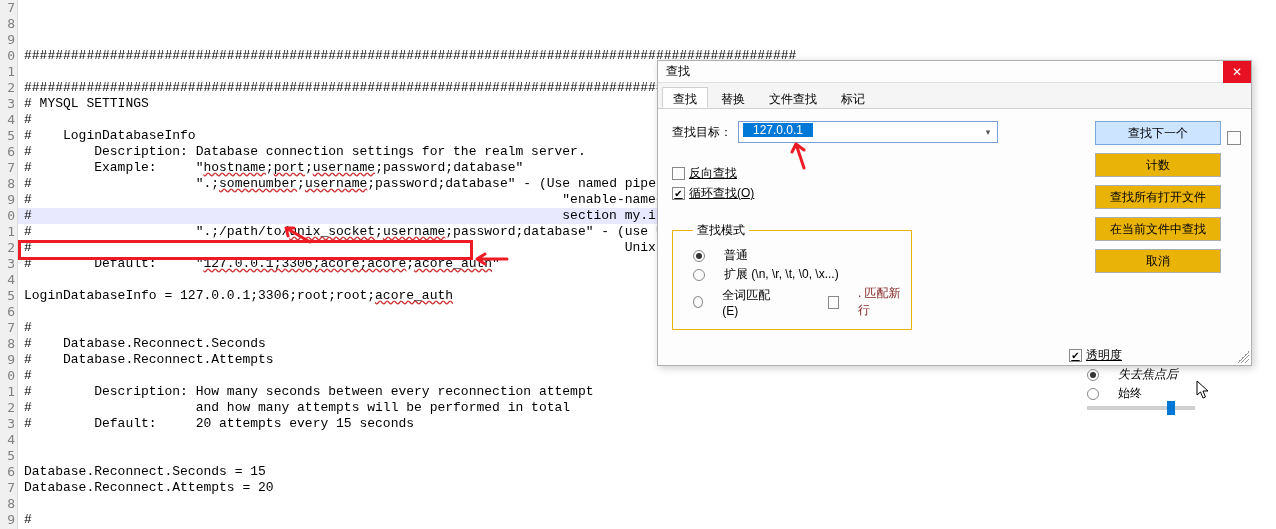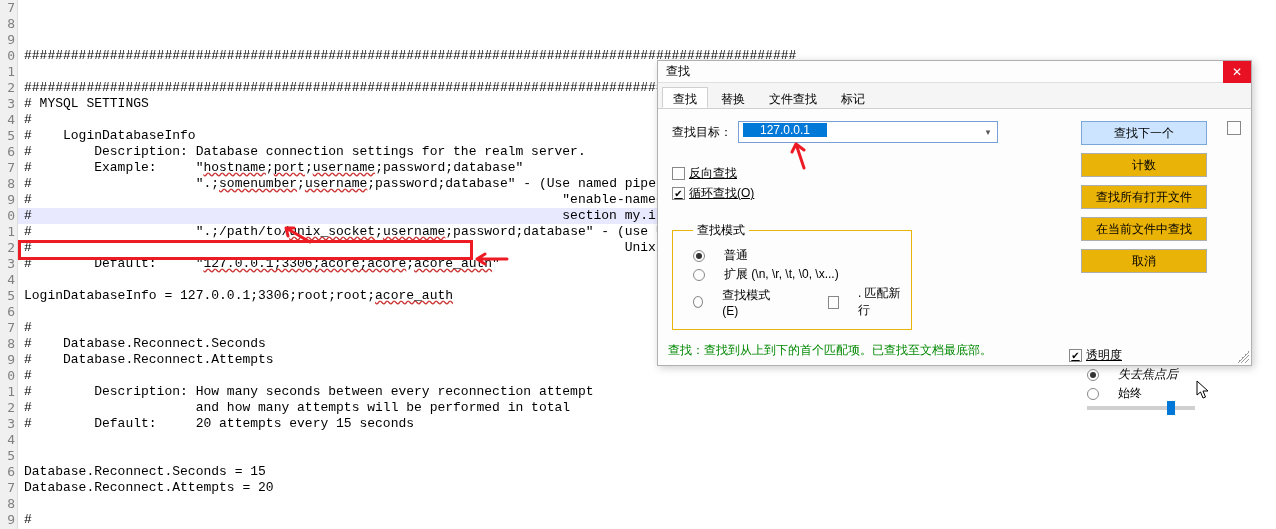--- a/index.html
+++ b/index.html
@@ -131,21 +131,21 @@
   height: 22px;
   border: 1px solid #7a9ed8;
   padding: 1px 4px;
   font-size: 12px;
   background: #fff;
   position: relative;
 }
 .fd-input-text {
   background: #0078d7;
   color: #fff;
-  padding: 0 17px;
+  padding: 0 10px;
 }
 .fd-dropdown-btn {
   position: absolute;
   right: 1px;
   top: 1px;
   width: 16px;
   height: 18px;
   display: flex;
   align-items: center;
   justify-content: center;
@@ -258,21 +258,21 @@
   top: -5px;
   left: 80px;
 }
 .fd-status {
   position: absolute;
   bottom: 6px;
   left: 10px;
   font-size: 12px;
   color: #008800;
 }
-.faded { color: #000000; }
+.faded { color: #7f1d1d; }
 .resize-grip {
   position: absolute;
   right: 2px;
   bottom: 2px;
   width: 12px;
   height: 12px;
   background:
     linear-gradient(135deg, transparent 50%, #999 50%, #999 55%, transparent 55%,
     transparent 65%, #999 65%, #999 70%, transparent 70%,
     transparent 80%, #999 80%, #999 85%, transparent 85%);
@@ -360,21 +360,21 @@
   <div class="fd-body">
     <div class="fd-search-row">
       <span class="fd-label">查找目标：</span>
       <div class="fd-input">
         <span class="fd-input-text">127.0.0.1</span>
         <div class="fd-dropdown-btn">▾</div>
       </div>
     </div>
 
     <div class="fd-buttons">
-      <div style="display:flex; gap:20px; align-items:flex-start;">
+      <div style="display:flex; gap:6px; align-items:flex-end;">
         <div class="fd-btn primary">查找下一个</div>
         <span class="fd-smallcheck"></span>
       </div>
       <div class="fd-btn">计数</div>
       <div class="fd-btn">查找所有打开文件</div>
       <div class="fd-btn">在当前文件中查找</div>
       <div class="fd-btn">取消</div>
     </div>
 
     <div class="fd-checks">
@@ -396,21 +396,21 @@
               <span class="radio-dot"></span>
             </span>
           <span>普通</span>
         </div>
         <div class="radio-row">
           <span class="radio-box"></span>
           <span>扩展 (\n, \r, \t, \0, \x...)</span>
         </div>
         <div class="radio-row">
           <span class="radio-box"></span>
-          <span>查找模式(E)</span>
+          <span>全词匹配(E)</span>
           <span style="width:18px;"></span>
           <span class="chk-box faded"></span>
           <span class="faded">. 匹配新行</span>
         </div>
       </fieldset>
     </div>
 
     <div class="fd-transparency">
       <div class="chk-row">
         <span class="chk-box">✔</span>
@@ -425,19 +425,18 @@
       <div class="radio-row" style="margin-left:18px;">
         <span class="radio-box"></span>
         <span>始终</span>
       </div>
       <div class="fd-slider">
         <div class="fd-slider-thumb"></div>
       </div>
     </div>
 
   </div>
-  <div class="fd-status">查找：查找到从上到下的首个匹配项。已查找至文档最底部。</div>
   <div class="resize-grip"></div>
 </div>
 
 <svg class="cursor-arrow" style="left:1196px; top:380px; z-index:30;" viewBox="0 0 14 20">
   <path d="M1 1 L1 15 L4.5 12 L7 18 L9.5 17 L7 11 L12 11 Z" fill="#fff" stroke="#000" stroke-width="1"></path>
 </svg>
 
 </body></html>

